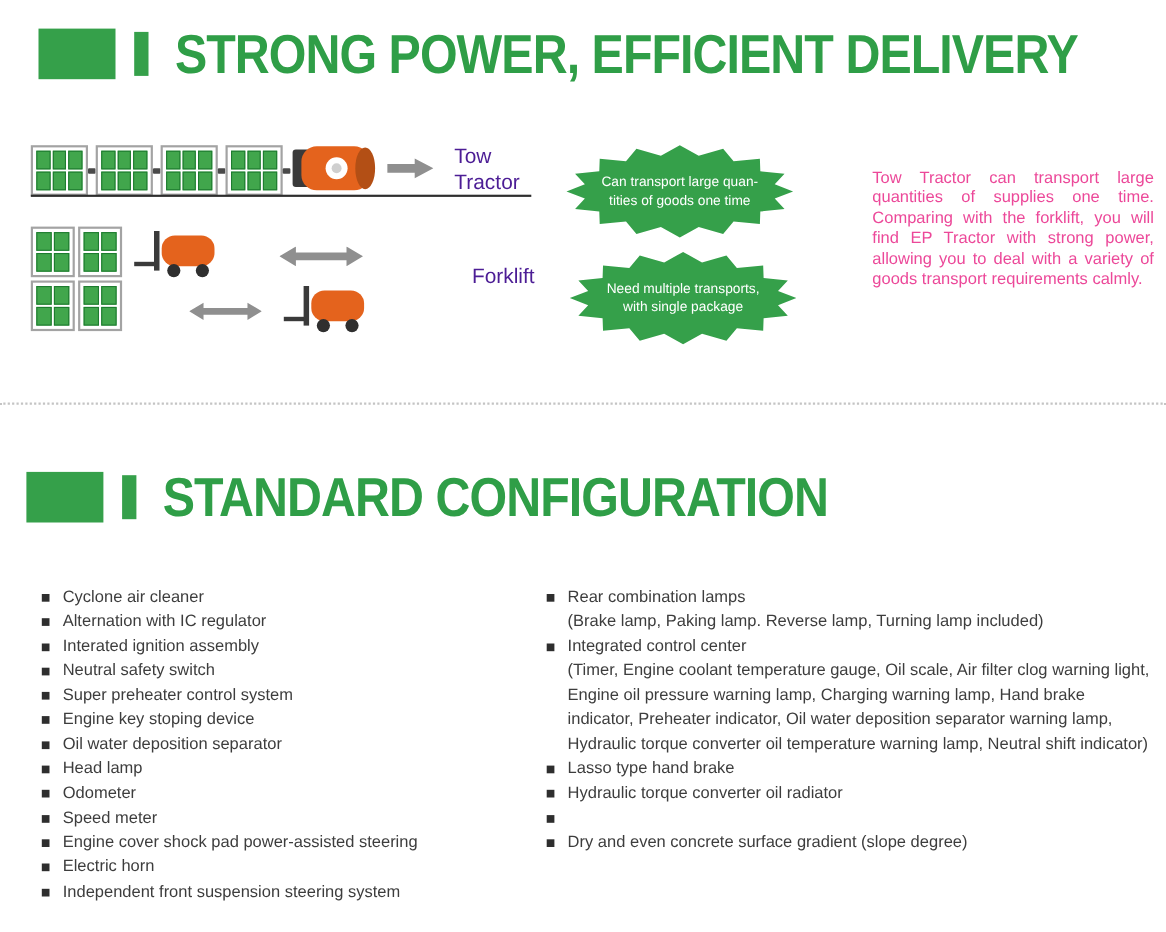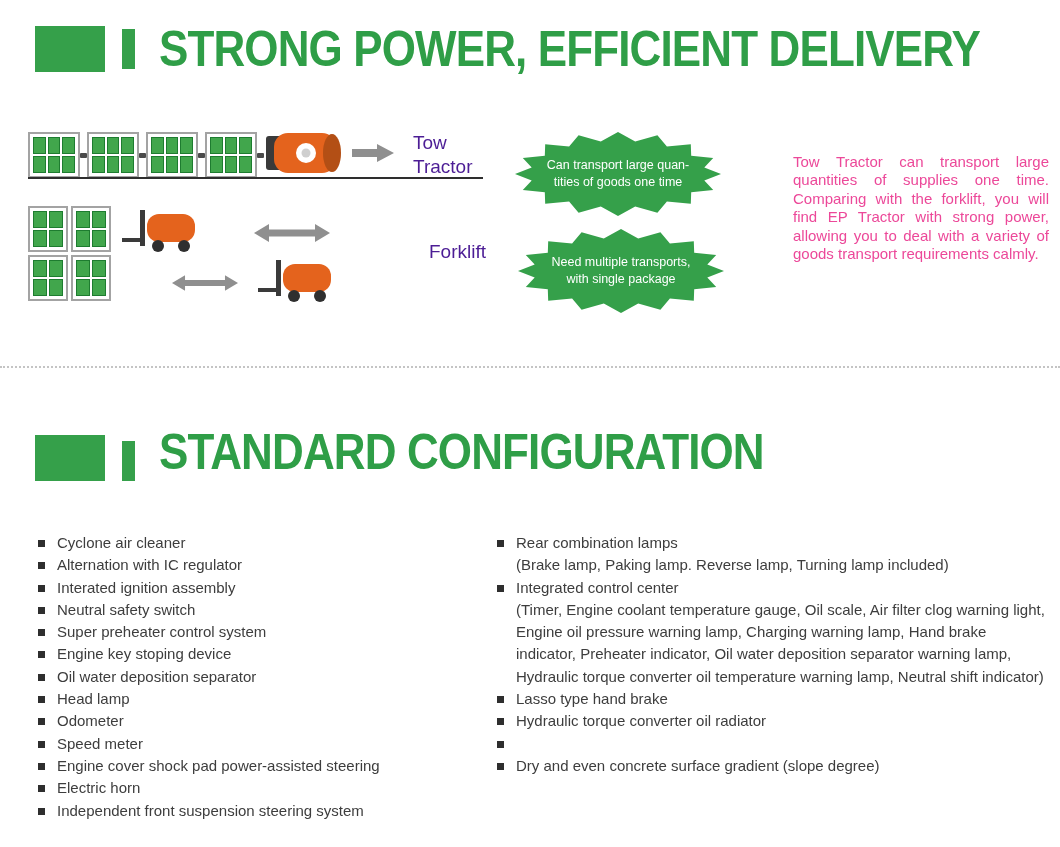--- a/index.html
+++ b/index.html
@@ -211,21 +211,21 @@
     </svg>
     <div class="btxt">
       <span><span>Need multiple transports,</span><br><span>with single package</span></span>
     </div>
   </div>
 
   <p class="para">Tow Tractor can transport large quantities of supplies one time. Comparing with the forklift, you will find EP Tractor with strong power, allowing you to deal with a variety of goods transport requirements calmly.</p>
 
   <div class="dotted-divider"></div>
 
-  <div class="sec-hdr" style="left:35px;top:423px;align-items:flex-end;">
+  <div class="sec-hdr" style="left:24px;top:423px;">
     <div class="hdr-block"></div>
     <div class="hdr-bar"></div>
     <h1 class="hdr-title">STANDARD CONFIGURATION</h1>
   </div>
 
   <ul class="cfg cfg-left">
     <li class="item">
         <span class="blt"></span>
         <span>Cyclone air cleaner</span>
       </li>

